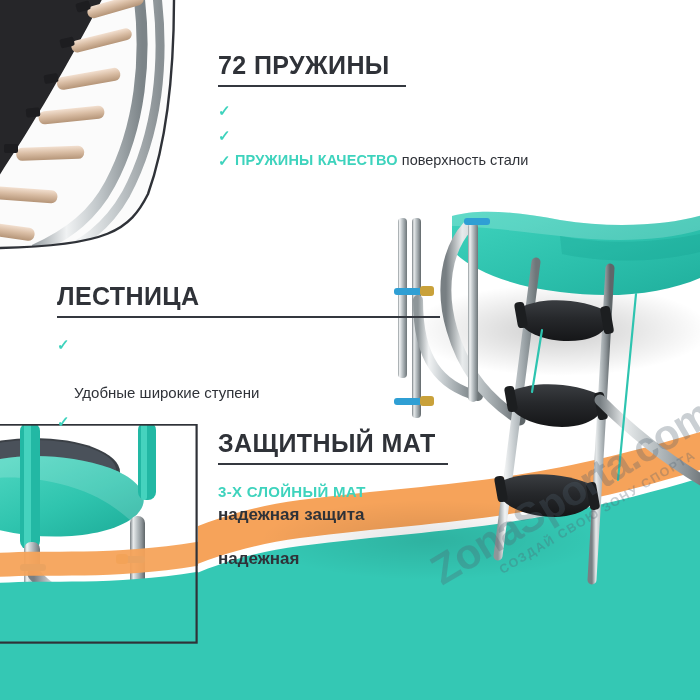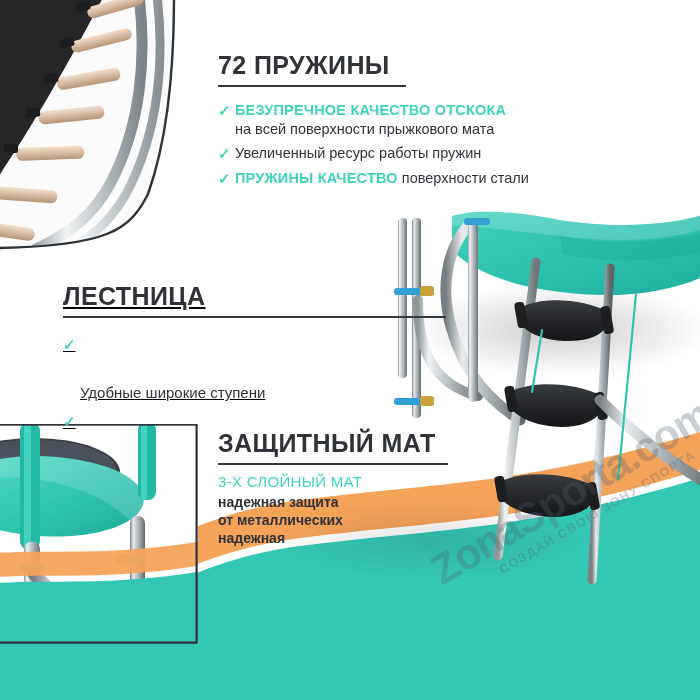--- a/index.html
+++ b/index.html
@@ -65,37 +65,37 @@
   }
   .btxt .hl{color:#3ed3bd;font-weight:700;letter-spacing:.2px;}
 
   
   #blk-springs{left:218px;top:52px;width:420px;}
   #blk-springs .rule{width:188px;}
   #blk-springs .bullets{margin-top:14px;}
   #blk-springs .btxt{font-size:14.5px;}
 
   
-  #blk-ladder{left:63px;top:283px;width:400px;text-decoration:underline;}
+  #blk-ladder{left:57px;top:283px;width:400px;}
   #blk-ladder .rule{width:383px;}
   #blk-ladder .bullets{margin-top:17px;}
   #blk-ladder .btxt{font-size:15px;margin-top:48px;}
   #blk-ladder .bullets li{margin-bottom:9px;}
 
   
   #blk-mat{left:218px;top:430px;width:280px;}
   #blk-mat .rule{width:230px;}
   #blk-mat .matlead{
-    margin-top:8px;
-    font-size:15px;font-weight:400;letter-spacing:.3px;
+    margin-top:18px;
+    font-size:15px;font-weight:700;letter-spacing:.3px;
     color:#3ed3bd;line-height:1.25;
   }
   #blk-mat .matbody{
     margin-top:2px;
-    font-size:14px;font-weight:700;color:#2f3238;line-height:1.28;
+    font-size:17px;font-weight:700;color:#2f3238;line-height:1.28;
   }
 
   
   #watermark{
     position:absolute;
     left:424px;top:556px;
     width:300px;height:150px;
     transform:rotate(-31deg);
     transform-origin:0 0;
     pointer-events:none;
@@ -319,35 +319,28 @@
       <rect x="0.6" y="0.6" width="198" height="218" fill="none" stroke="#2f3238" stroke-width="2.2"></rect>
     </svg>
   </div>
 
   <div class="block" id="blk-springs">
     <h2>72 ПРУЖИНЫ</h2>
     <div class="rule"></div>
     <ul class="bullets">
       <li>
         <span class="tick">✓</span>
+      </li>
+      <li>
+        <span class="tick">✓</span>
+      </li>
+      <li>
+        <span class="tick">✓</span>
         <span class="btxt">
-          <span class="hl">БЕЗУПРЕЧНОЕ КАЧЕСТВО ОТСКОКА</span><br>
-          <span>на всей поверхности прыжкового мата</span>
-        </span>
-      </li>
-      <li>
-        <span class="tick">✓</span>
-        <span class="btxt">
-          <span>Увеличенный ресурс работы пружин</span>
-        </span>
-      </li>
-      <li>
-        <span class="tick">✓</span>
-        <span class="btxt">
-          <span class="hl">ПРУЖИНЫ КАЧЕСТВО</span><span> поверхности стали</span>
+          <span class="hl">ПРУЖИНЫ КАЧЕСТВО</span><span> поверхность стали</span>
         </span>
       </li>
     </ul>
   </div>
 
   <div class="block" id="blk-ladder">
     <h2>ЛЕСТНИЦА</h2>
     <div class="rule"></div>
     <ul class="bullets">
       <li>
@@ -361,21 +354,21 @@
       </li>
     </ul>
   </div>
 
   <div class="block" id="blk-mat">
     <h2>ЗАЩИТНЫЙ МАТ</h2>
     <div class="rule"></div>
     <div class="matlead">3-Х СЛОЙНЫЙ МАТ</div>
     <div class="matbody">
       <span>надежная защита</span><br>
-      <span>от металлических</span><br>
+      <br>
       <span>надежная</span>
     </div>
   </div>
 
   <div id="watermark">
     <div class="wm-main">ZonaSporta.com</div>
     <div class="wm-sub">СОЗДАЙ СВОЮ ЗОНУ СПОРТА</div>
   </div>
 
 </div>

